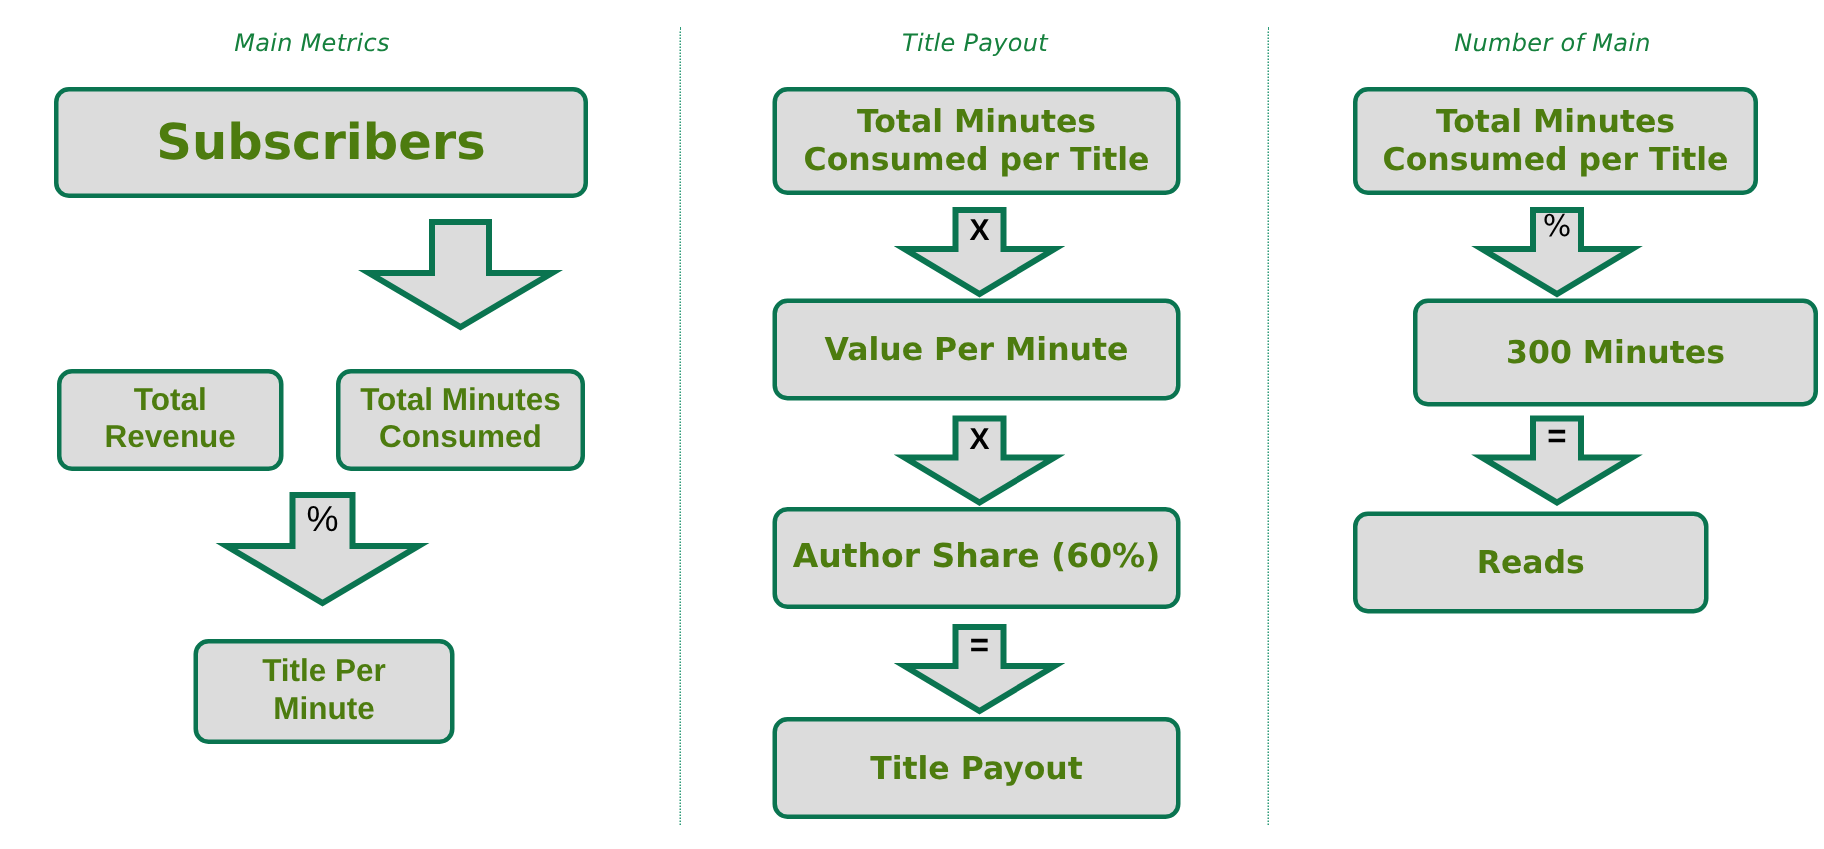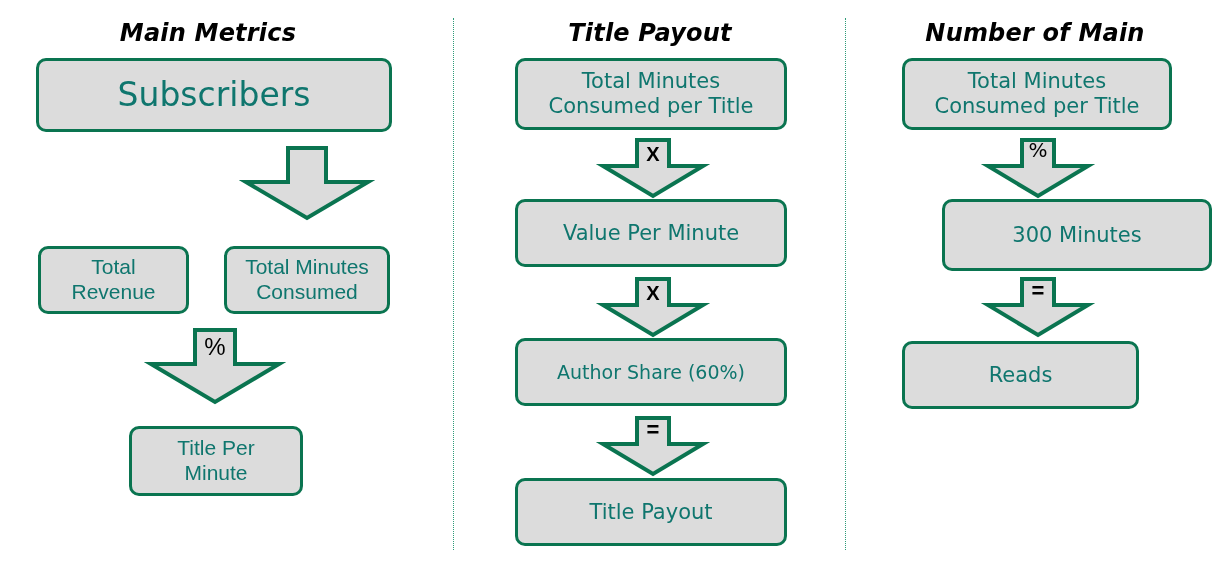--- a/index.html
+++ b/index.html
@@ -20,25 +20,25 @@
   #canvas {
     position: absolute;
     left: 0; top: 0;
     width: 1216px;
     height: 566px;
   }
 
   
   .col-title {
     position: absolute;
-    color: #000000;
+    color: #15803d;
     font-family: "DejaVu Sans", sans-serif;
     font-style: italic;
-    font-weight: bold;
-    font-size: 24px;
+    font-weight: normal;
+    font-size: 16px;
     letter-spacing: 0.2px;
     text-align: center;
     white-space: nowrap;
     line-height: 1;
   }
 
   
   .divider {
     position: absolute;
     width: 0;
@@ -51,23 +51,24 @@
   .node {
     position: absolute;
     box-sizing: border-box;
     background: #DCDCDC;
     border: 3px solid #0A7450;
     border-radius: 10px;
     display: flex;
     align-items: center;
     justify-content: center;
     text-align: center;
-    color: #0f766e;
+    color: #4d7c0f;
     line-height: 1.18;
     padding: 2px 2px;
+    font-weight: bold;
   }
   .node.sans2 {           
     font-family: "Liberation Sans", sans-serif;
   }
   .node.humanist {
     font-family: "DejaVu Sans", sans-serif;
   }
 
   
   .arrow {
@@ -141,21 +142,21 @@
 
   <div class="node humanist" style="left:515px; top:199px; width:272px; height:68px; font-size:21px;">Value Per Minute</div>
 
   <div class="arrow" style="left:601px; top:277px; width:104px; height:60px;">
     <svg viewBox="0 0 104 60" preserveAspectRatio="none" aria-hidden="true">
       <polygon points="36,2 68,2 68,28 102,28 52,58 2,28 36,28" fill="#DCDCDC" stroke="#0A7450" stroke-width="4" stroke-linejoin="miter"></polygon>
     </svg>
     <div class="arrow-label" style="top:5px; font-size:20px; font-weight:bold; font-family:'Liberation Sans',sans-serif;">X</div>
   </div>
 
-  <div class="node humanist" style="left:515px; top:338px; width:272px; height:68px; font-size:19px;">Author Share (60%)</div>
+  <div class="node humanist" style="left:515px; top:338px; width:272px; height:68px; font-size:22px;">Author Share (60%)</div>
 
   <div class="arrow" style="left:601px; top:416px; width:104px; height:60px;">
     <svg viewBox="0 0 104 60" preserveAspectRatio="none" aria-hidden="true">
       <polygon points="36,2 68,2 68,28 102,28 52,58 2,28 36,28" fill="#DCDCDC" stroke="#0A7450" stroke-width="4" stroke-linejoin="miter"></polygon>
     </svg>
     <div class="arrow-label" style="top:2px; font-size:22px; font-weight:bold; font-family:'Liberation Sans',sans-serif;">=</div>
   </div>
 
   <div class="node humanist" style="left:515px; top:478px; width:272px; height:68px; font-size:21px;">Title Payout</div>
 

